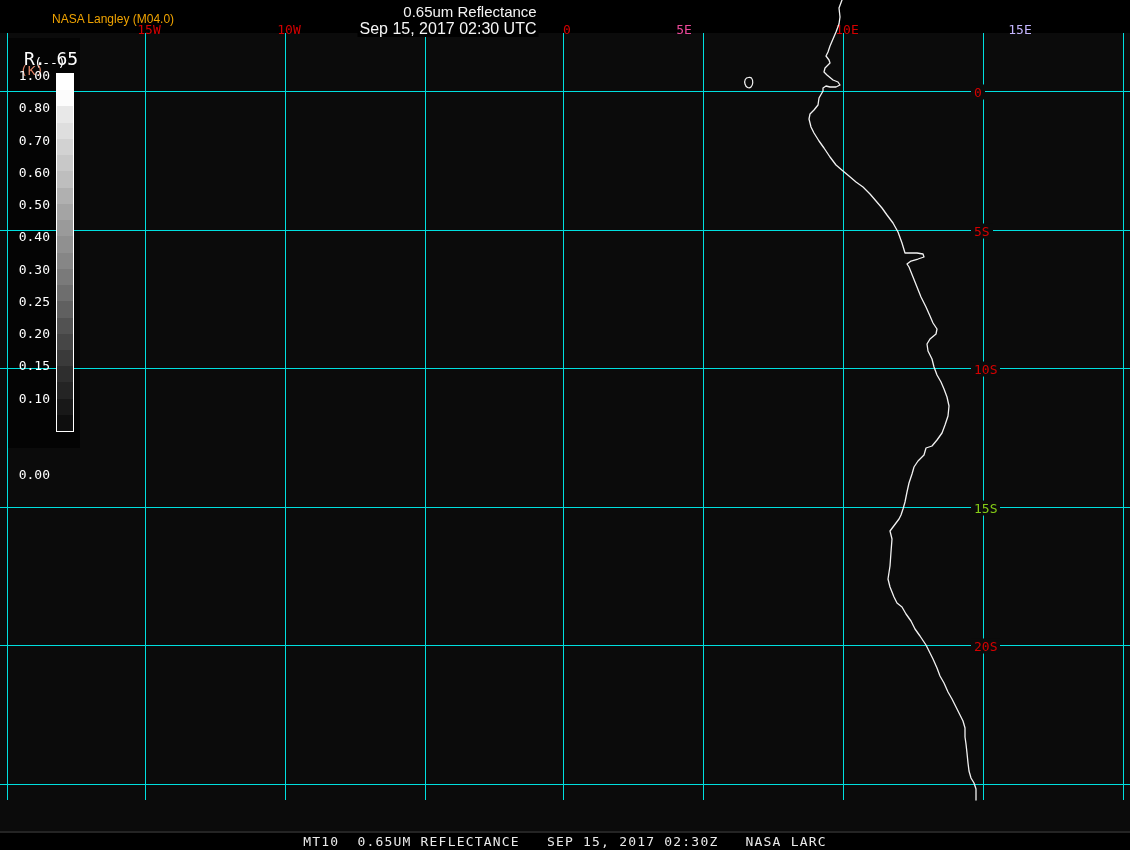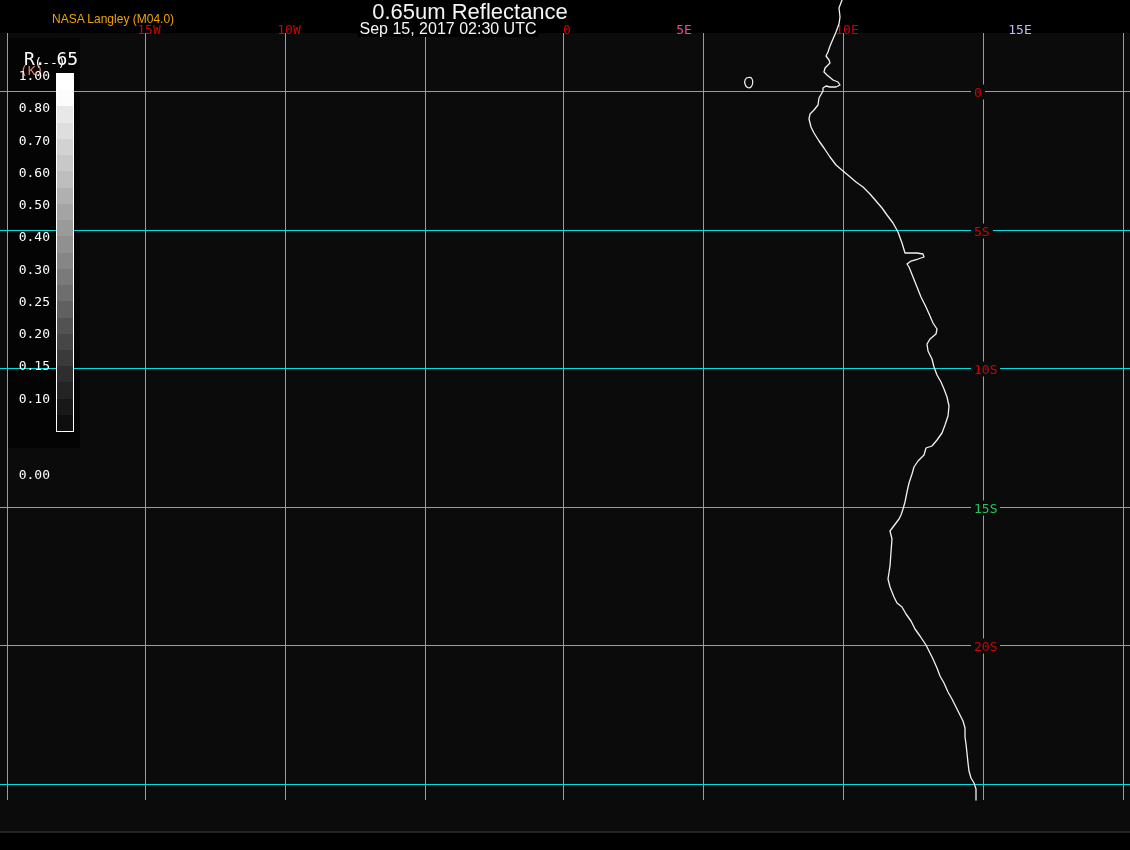--- a/index.html
+++ b/index.html
@@ -33,21 +33,21 @@
   }
   .cb-step{flex:1 1 auto;}
   .cb-tick{position:absolute;left:8px;width:42px;text-align:right;color:#fff;font-size:13px;line-height:13px;transform:translateY(-50%);}
   
   .source-label{
     position:absolute;left:10px;top:12px;z-index:5;
     font-family:"Liberation Sans","DejaVu Sans",sans-serif;font-size:12px;line-height:14px;margin-left:42px;
   }
   .map-title{
     position:absolute;left:470px;top:3px;transform:translateX(-50%);z-index:5;color:#f5f5f5;
-    font-family:"Liberation Sans","DejaVu Sans",sans-serif;font-size:22px;line-height:17px;white-space:nowrap;
+    font-family:"Liberation Sans","DejaVu Sans",sans-serif;font-size:15px;line-height:17px;white-space:nowrap;
   }
   .map-subtitle{
     position:absolute;left:448px;top:20px;transform:translateX(-50%);z-index:5;color:#f5f5f5;background:#000;
     font-family:"Liberation Sans","DejaVu Sans",sans-serif;font-size:16px;line-height:17px;white-space:nowrap;padding:0 2px;
   }
   
   .footer-sep{position:absolute;left:0;top:831px;width:1130px;height:2px;background:#242424;z-index:5;}
   .footer-text{
     position:absolute;left:0;top:835px;width:1130px;text-align:center;z-index:5;color:#eaeaea;
     font-size:13px;line-height:14px;letter-spacing:1.2px;white-space:pre;
@@ -80,21 +80,21 @@
       <div class="lon-label" style="left: 149px; color: rgb(212, 0, 0);">15W</div>
       <div class="lon-label" style="left: 289px; color: rgb(212, 0, 0);">10W</div>
       <div class="lon-label" style="left: 429px; color: rgb(212, 0, 0);">5W</div>
       <div class="lon-label" style="left: 567px; color: rgb(212, 0, 0);">0</div>
       <div class="lon-label" style="left: 684px; color: #ec4899;">5E</div>
       <div class="lon-label" style="left: 847px; color: rgb(212, 0, 0);">10E</div>
       <div class="lon-label" style="left: 987px; color: #c4b5fd; margin-left: 33px;">15E</div>
       <div class="lat-label" style="left: 971px; top: 92px; color: rgb(212, 0, 0);">0</div>
       <div class="lat-label" style="left: 971px; top: 231px; color: rgb(212, 0, 0);">5S</div>
       <div class="lat-label" style="left: 971px; top: 369px; color: rgb(212, 0, 0);">10S</div>
-      <div class="lat-label" style="left: 971px; top: 508px; color: #22c55e;">15S</div>
+      <div class="lat-label" style="left: 971px; top: 508px; color: #84cc16;">15S</div>
       <div class="lat-label" style="left: 971px; top: 646px; color: rgb(212, 0, 0);">20S</div>
     </div>
 
   <svg id="coast-svg" width="1130" height="850" viewBox="0 0 1130 850">
     <path id="coast-path" fill="none" stroke-width="1.3" stroke-linejoin="round" stroke-linecap="round" d="M842,0 L839,8 L840,17 L839,24 L836,32 L833,39 L830,46 L828,52 L826,56 L829,60 L830,63 L825,68 L824,72 L827,75 L833,80 L838,82 L840,85 L836,87 L830,87 L826,86 L823,88 L823,91 L819,98 L818,105 L814,110 L810,114 L809,119 L811,127 L814,133 L819,141 L824,148 L830,157 L836,165 L843,171 L849,176 L856,182 L863,187 L870,194 L876,201 L882,208 L887,215 L893,223 L898,232 L902,243 L905,253 L917,253 L923,254 L924,257 L918,259 L911,261 L907,264 L909,267 L913,277 L917,287 L921,297 L926,307 L930,316 L933,323 L937,329 L936,334 L930,339 L927,344 L928,351 L932,359 L934,367 L937,375 L941,382 L944,389 L947,397 L949,406 L948,416 L945,425 L942,433 L937,440 L932,446 L926,448 L924,455 L918,461 L914,467 L912,474 L909,483 L907,492 L905,502 L903,509 L901,515 L899,519 L893,527 L890,531 L892,539 L891,552 L890,566 L888,579 L890,587 L894,597 L897,603 L902,607 L906,614 L911,621 L915,629 L920,636 L926,645 L930,653 L933,659 L937,668 L940,676 L944,683 L948,692 L952,699 L956,707 L960,715 L963,721 L965,728 L965,737 L966,744 L967,753 L968,763 L969,771 L971,778 L974,783 L976,789 L976,800" stroke="#f2f2f2"></path>
     <path id="island-path" fill="none" stroke-width="1.2" d="M748.5,77.5 C745.5,77.5 744,80.5 745,84 C746,87.5 749,89 751,87 C753,85 753.5,80.5 751.5,78 C750.5,77.2 749.5,77.5 748.5,77.5 Z" stroke="#f2f2f2"></path>
   </svg>
 
   <div id="colorbar">
     <div class="cb-title">R. 65</div>
@@ -138,14 +138,15 @@
         <div class="cb-tick" style="top: 397.727px;">0.10</div>
         <div class="cb-tick" style="top: 430px; margin-top: 44px;">0.00</div>
       </div>
   </div>
 
   <div class="source-label" id="source-label" style="color: rgb(240, 163, 0);">NASA Langley (M04.0)</div>
   <div class="map-title">0.65um Reflectance</div>
   <div class="map-subtitle">Sep 15, 2017 02:30 UTC</div>
 
   <div class="footer-sep"></div>
+  <div class="footer-text">MT10  0.65UM REFLECTANCE   SEP 15, 2017 02:30Z   NASA LARC</div>
 
 </div>
 
 </body></html>

